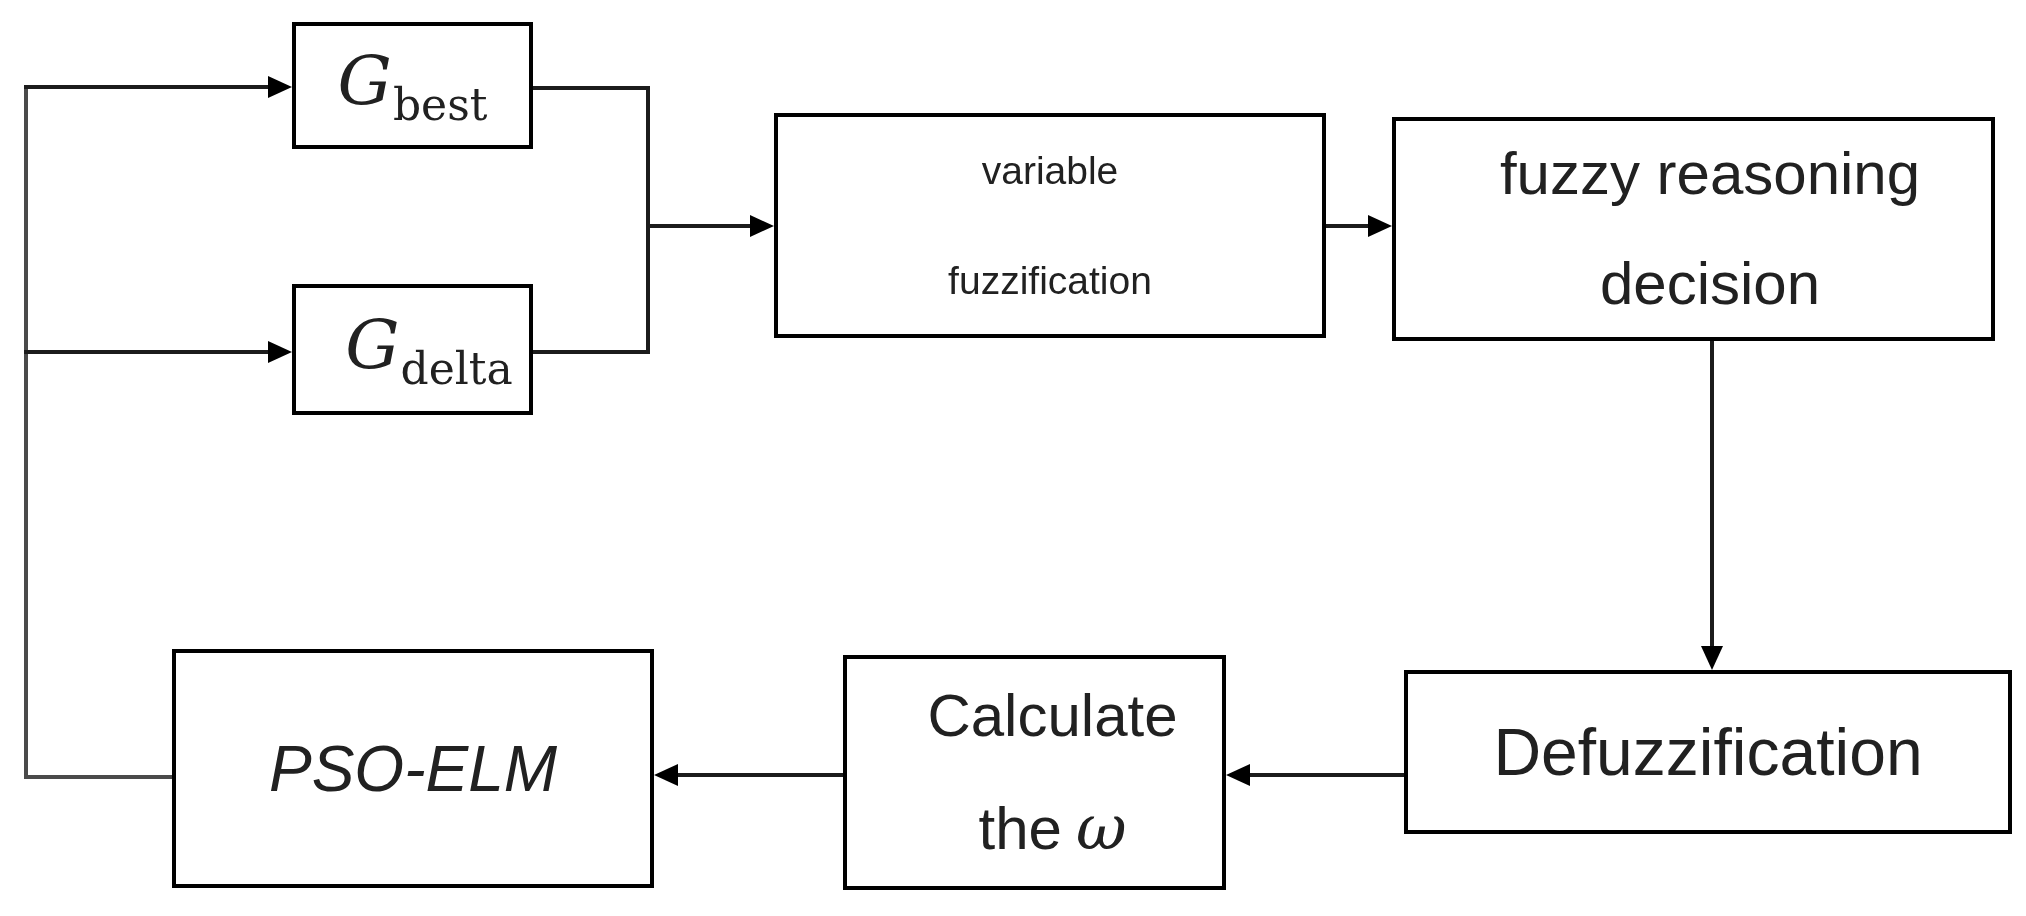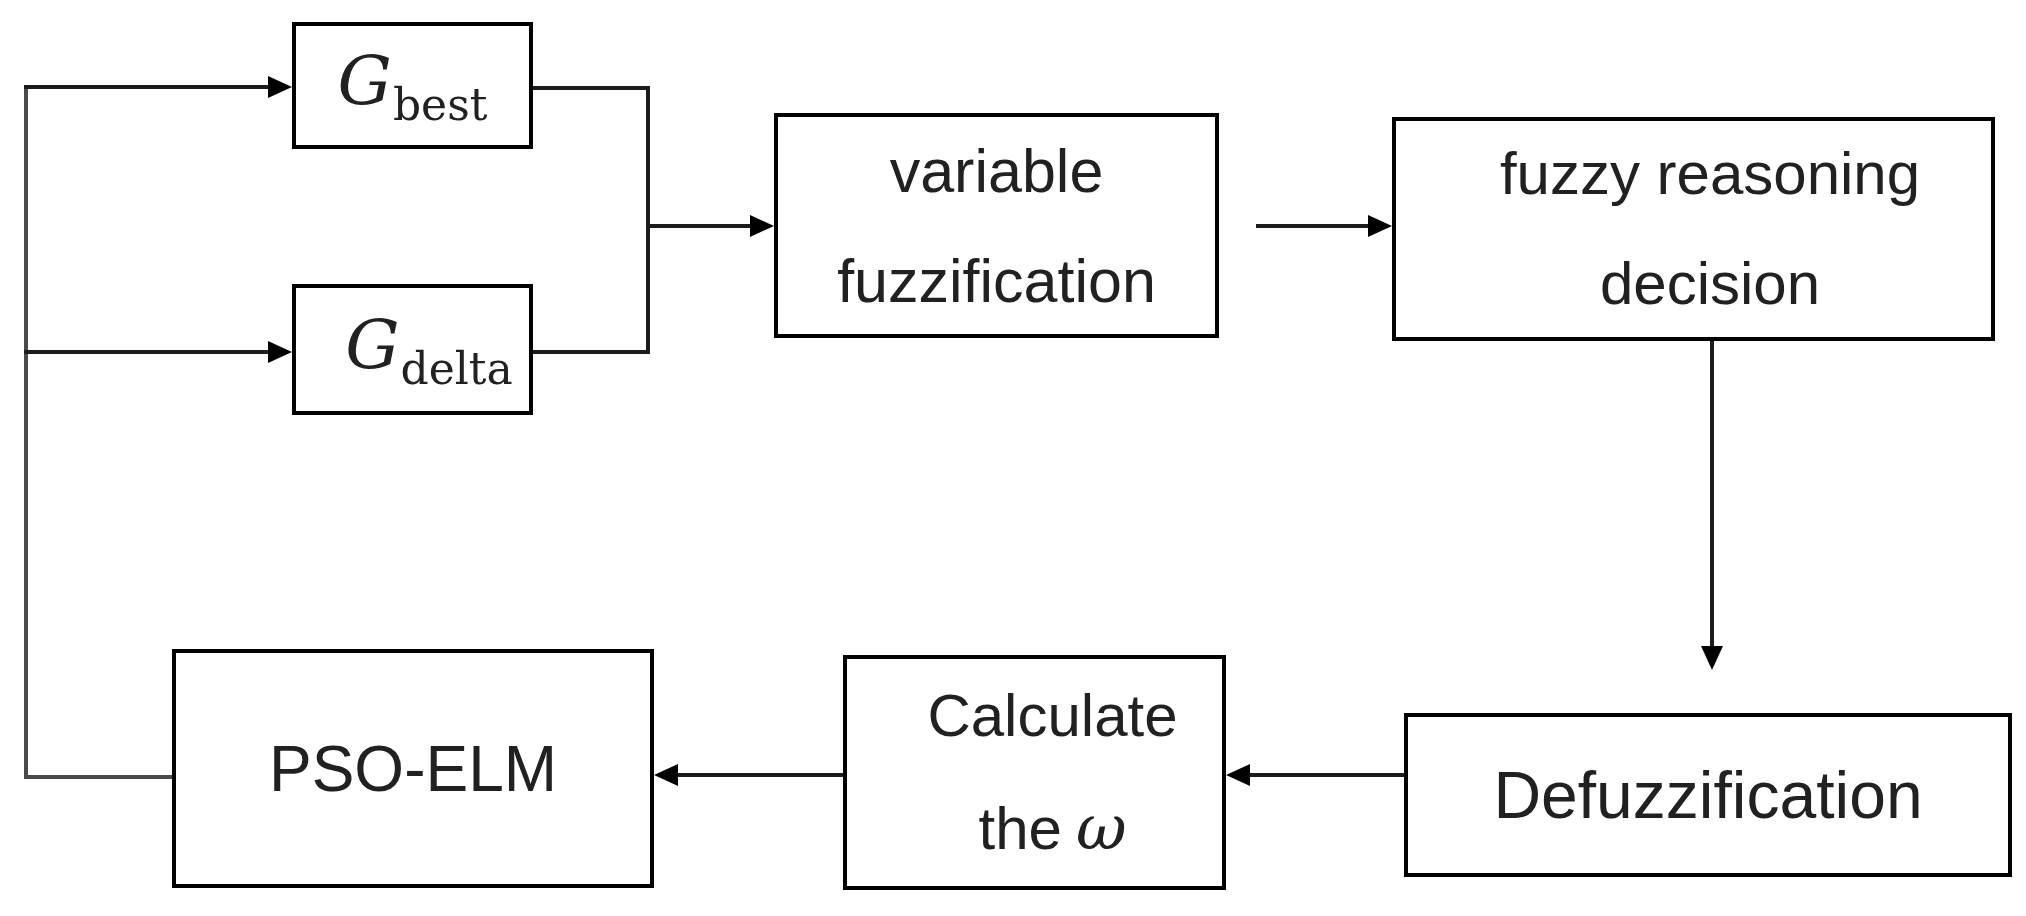--- a/index.html
+++ b/index.html
@@ -18,25 +18,25 @@
     background:#fff;
     display:flex;
     flex-direction:column;
     align-items:center;
     justify-content:center;
     color:#212121;
     text-align:center;
   }
   #box-gbest  {left:292px; top:22px;  width:241px; height:127px;}
   #box-gdelta {left:292px; top:284px; width:241px; height:131px;padding-left:33px;}
-  #box-varfuzz{left:774px; top:113px; width:445px; height:225px; font-size:61px; line-height:110px;}
+  #box-varfuzz{left:774px; top:113px; width:552px; height:225px; font-size:39px; line-height:110px;}
   #box-fuzzy  {left:1392px;top:117px; width:603px; height:224px; font-size:60px; line-height:110px;padding-left:33px;}
-  #box-defuzz {left:1404px;top:670px; width:608px; height:164px; font-size:66px;margin-top:43px;}
+  #box-defuzz {left:1404px;top:670px; width:608px; height:164px; font-size:66px;}
   #box-calc   {left:843px; top:655px; width:383px; height:235px; font-size:60px; line-height:112px;padding-left:36px;}
-  #box-pso    {left:172px; top:649px; width:482px; height:239px; font-size:64px; line-height:112px;}
+  #box-pso    {left:172px; top:649px; width:482px; height:239px; font-size:64px; line-height:112px;font-style:italic;}
   .lbl{display:block;}
   
   .gsym{font-family:"DejaVu Serif",serif;font-style:italic;font-size:68px;}
   .gsub{font-family:"DejaVu Serif",serif;font-size:44px;vertical-align:-16px;margin-left:1px;}
   
   .omega{font-family:"DejaVu Serif",serif;font-style:italic;font-size:62px;margin-left:14px;}
   
   .line{position:absolute;background:#1c1c1c;}
   .gray{background:#4a4a4a;}
   #ln-left     {left:24px;  top:85px;  width:4px;   height:694px;}

